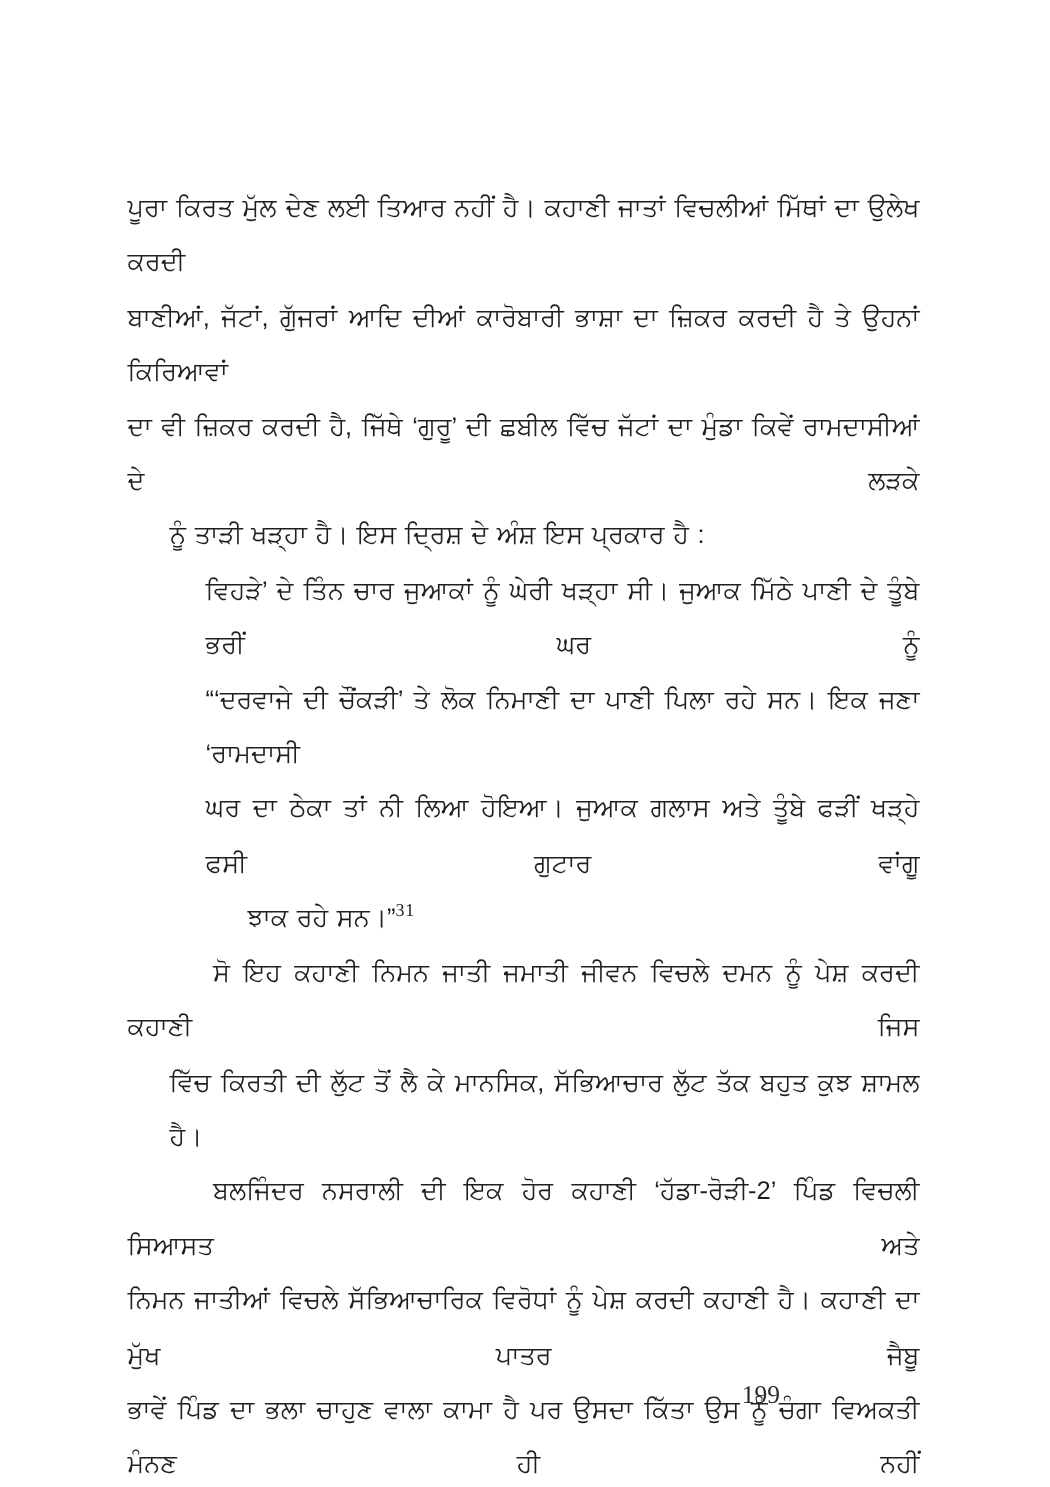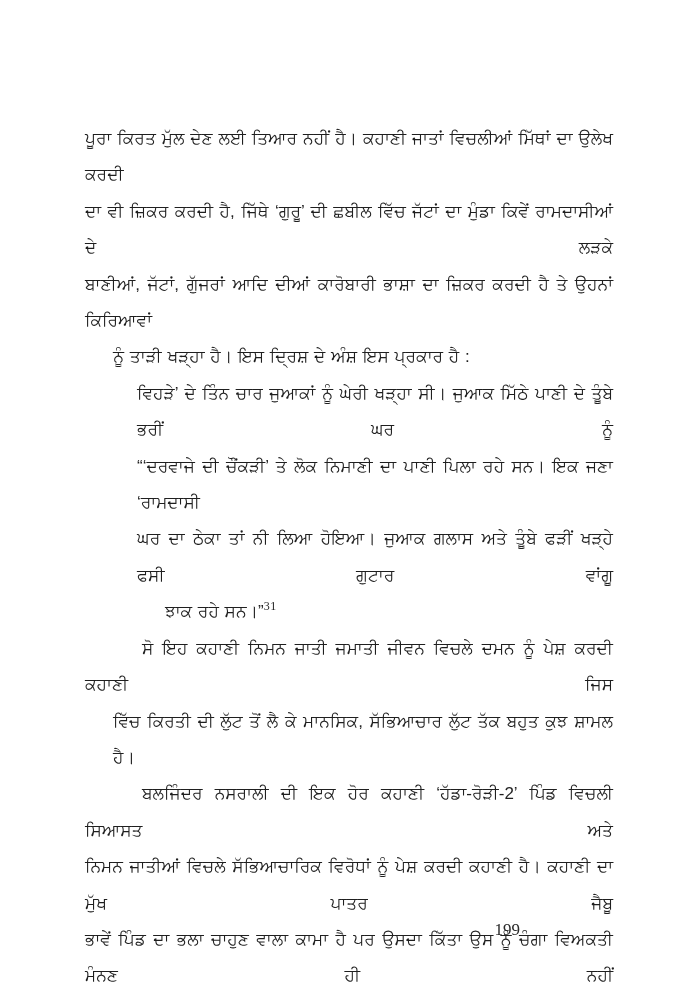--- a/index.html
+++ b/index.html
@@ -59,22 +59,22 @@
     text-align: left;
   }
 </style>
 </head>
 <body>
 
 <div class="page">
   <div class="text-block">
 
     <p class="line">ਪੂਰਾ ਕਿਰਤ ਮੁੱਲ ਦੇਣ ਲਈ ਤਿਆਰ ਨਹੀਂ ਹੈ। ਕਹਾਣੀ ਜਾਤਾਂ ਵਿਚਲੀਆਂ ਮਿੱਥਾਂ ਦਾ ਉਲੇਖ ਕਰਦੀ</p>
+    <p class="line">ਬਾਣੀਆਂ, ਜੱਟਾਂ, ਗੁੱਜਰਾਂ ਆਦਿ ਦੀਆਂ ਕਾਰੋਬਾਰੀ ਭਾਸ਼ਾ ਦਾ ਜ਼ਿਕਰ ਕਰਦੀ ਹੈ ਤੇ ਉਹਨਾਂ ਕਿਰਿਆਵਾਂ</p>
     <p class="line">ਦਾ ਵੀ ਜ਼ਿਕਰ ਕਰਦੀ ਹੈ, ਜਿੱਥੇ ‘ਗੁਰੂ’ ਦੀ ਛਬੀਲ ਵਿੱਚ ਜੱਟਾਂ ਦਾ ਮੁੰਡਾ ਕਿਵੇਂ ਰਾਮਦਾਸੀਆਂ ਦੇ ਲੜਕੇ</p>
-    <p class="line">ਬਾਣੀਆਂ, ਜੱਟਾਂ, ਗੁੱਜਰਾਂ ਆਦਿ ਦੀਆਂ ਕਾਰੋਬਾਰੀ ਭਾਸ਼ਾ ਦਾ ਜ਼ਿਕਰ ਕਰਦੀ ਹੈ ਤੇ ਉਹਨਾਂ ਕਿਰਿਆਵਾਂ</p>
     <p class="line end">ਨੂੰ ਤਾੜੀ ਖੜ੍ਹਾ ਹੈ। ਇਸ ਦ੍ਰਿਸ਼ ਦੇ ਅੰਸ਼ ਇਸ ਪ੍ਰਕਾਰ ਹੈ :</p>
 
     <p class="line quote">ਵਿਹੜੇ’ ਦੇ ਤਿੰਨ ਚਾਰ ਜੁਆਕਾਂ ਨੂੰ ਘੇਰੀ ਖੜ੍ਹਾ ਸੀ। ਜੁਆਕ ਮਿੱਠੇ ਪਾਣੀ ਦੇ ਤੂੰਬੇ ਭਰੀਂ ਘਰ ਨੂੰ</p>
     <p class="line quote">“‘ਦਰਵਾਜੇ ਦੀ ਚੌਂਕੜੀ’ ਤੇ ਲੋਕ ਨਿਮਾਣੀ ਦਾ ਪਾਣੀ ਪਿਲਾ ਰਹੇ ਸਨ। ਇਕ ਜਣਾ ‘ਰਾਮਦਾਸੀ</p>
     <p class="line quote">ਘਰ ਦਾ ਠੇਕਾ ਤਾਂ ਨੀ ਲਿਆ ਹੋਇਆ। ਜੁਆਕ ਗਲਾਸ ਅਤੇ ਤੂੰਬੇ ਫੜੀਂ ਖੜ੍ਹੇ ਫਸੀ ਗੁਟਾਰ ਵਾਂਗੂ</p>
     <p class="line quote end"><span>ਝਾਕ ਰਹੇ ਸਨ।”</span><sup class="footnote">31</sup></p>
 
     <p class="line para-indent">ਸੋ ਇਹ ਕਹਾਣੀ ਨਿਮਨ ਜਾਤੀ ਜਮਾਤੀ ਜੀਵਨ ਵਿਚਲੇ ਦਮਨ ਨੂੰ ਪੇਸ਼ ਕਰਦੀ ਕਹਾਣੀ ਜਿਸ</p>
     <p class="line end">ਵਿੱਚ ਕਿਰਤੀ ਦੀ ਲੁੱਟ ਤੋਂ ਲੈ ਕੇ ਮਾਨਸਿਕ, ਸੱਭਿਆਚਾਰ ਲੁੱਟ ਤੱਕ ਬਹੁਤ ਕੁਝ ਸ਼ਾਮਲ ਹੈ।</p>
 

